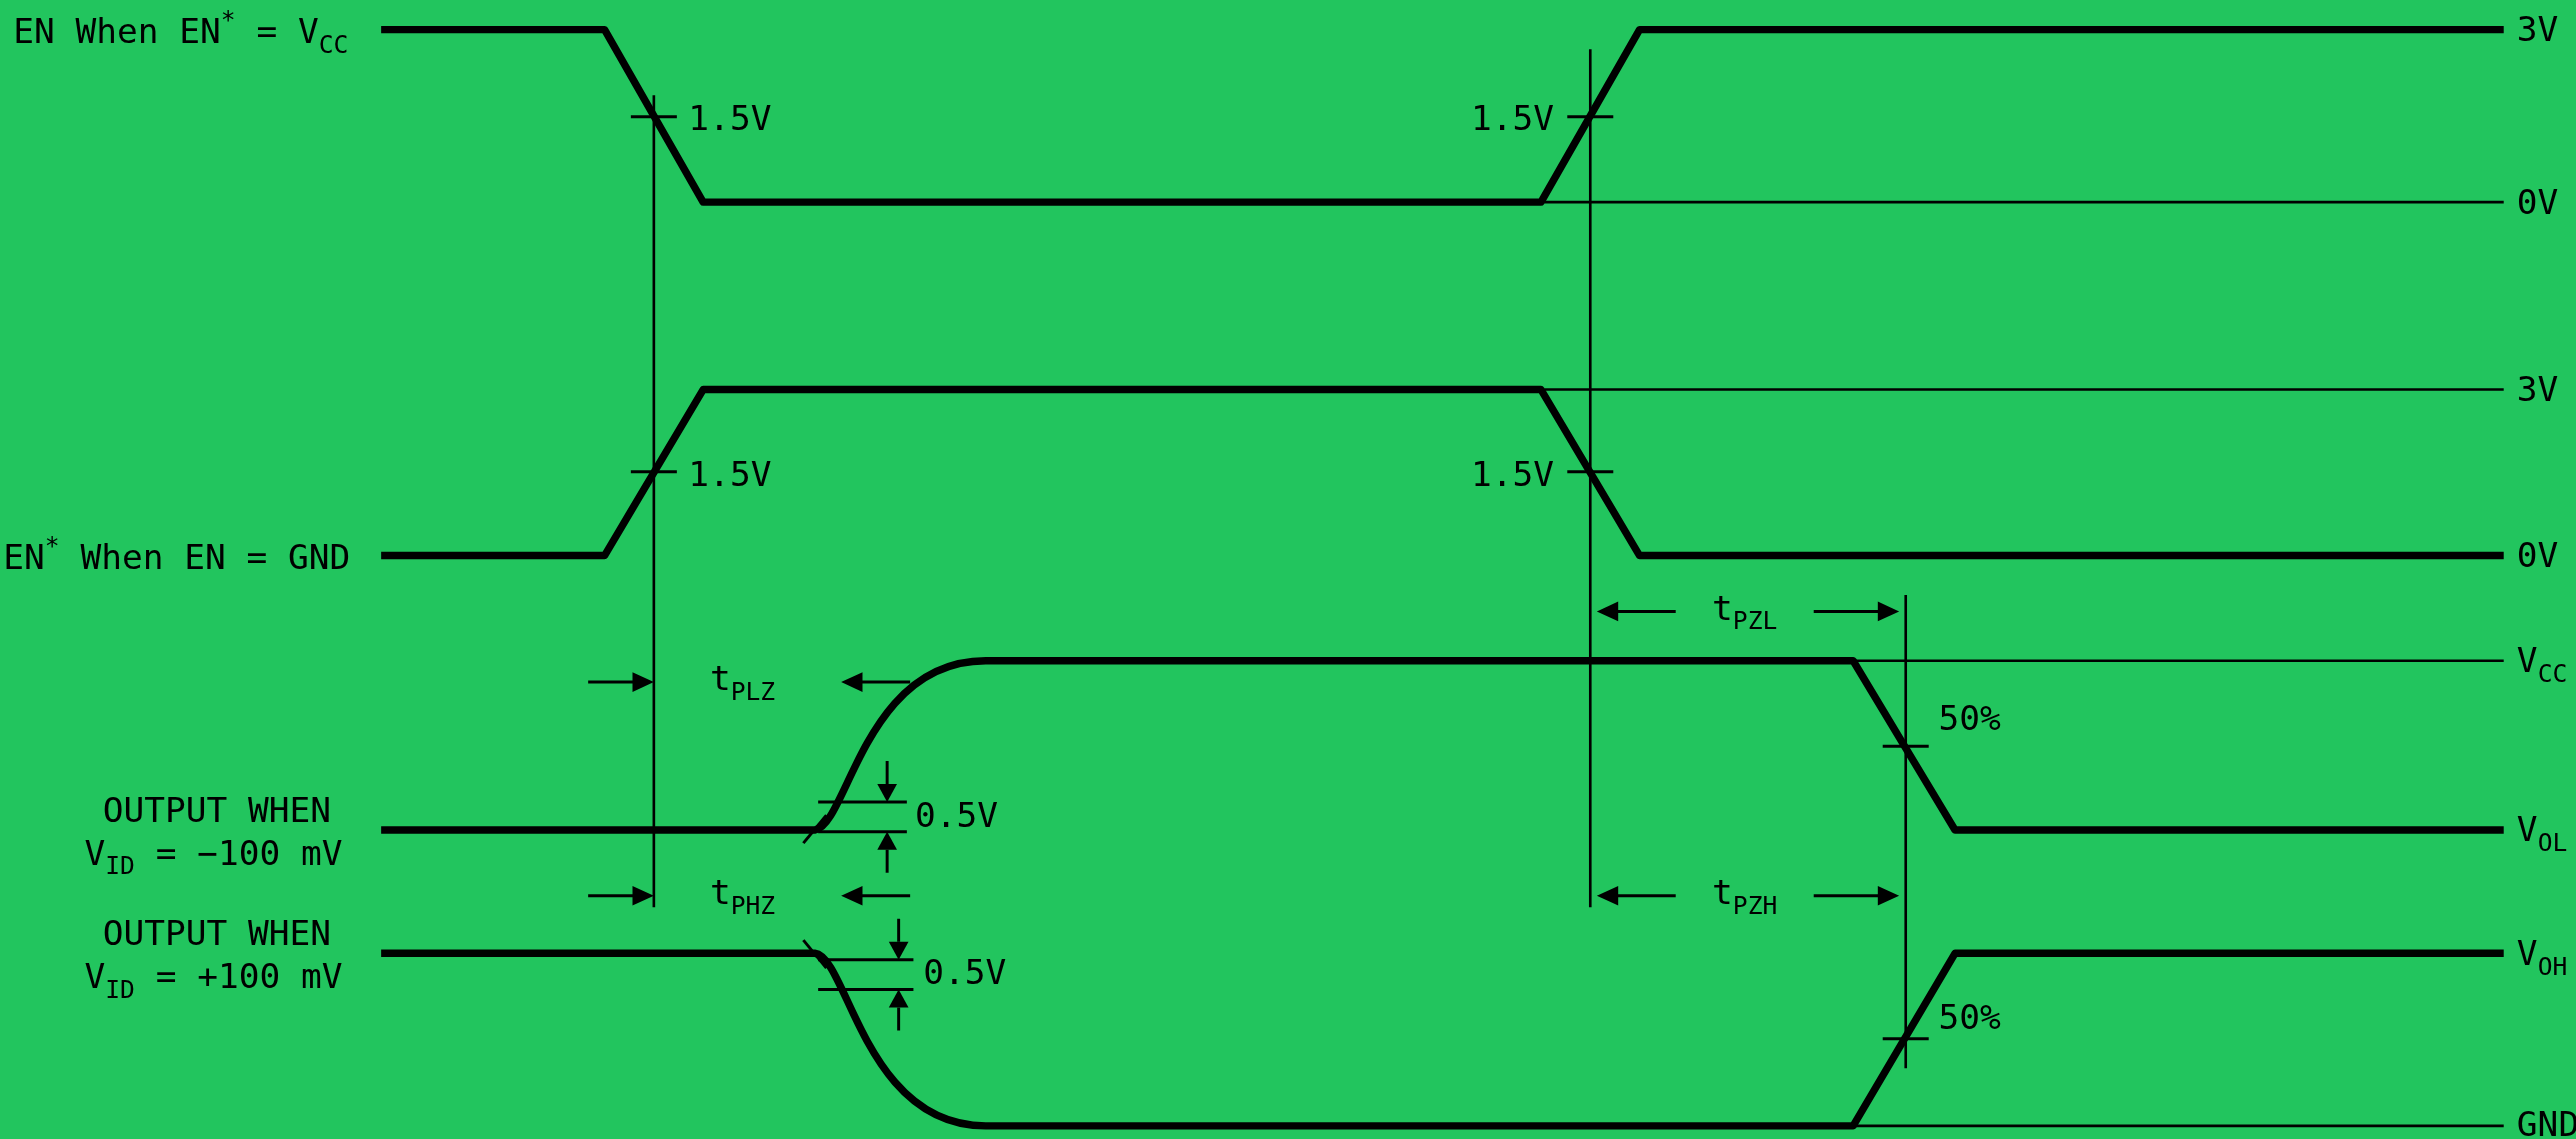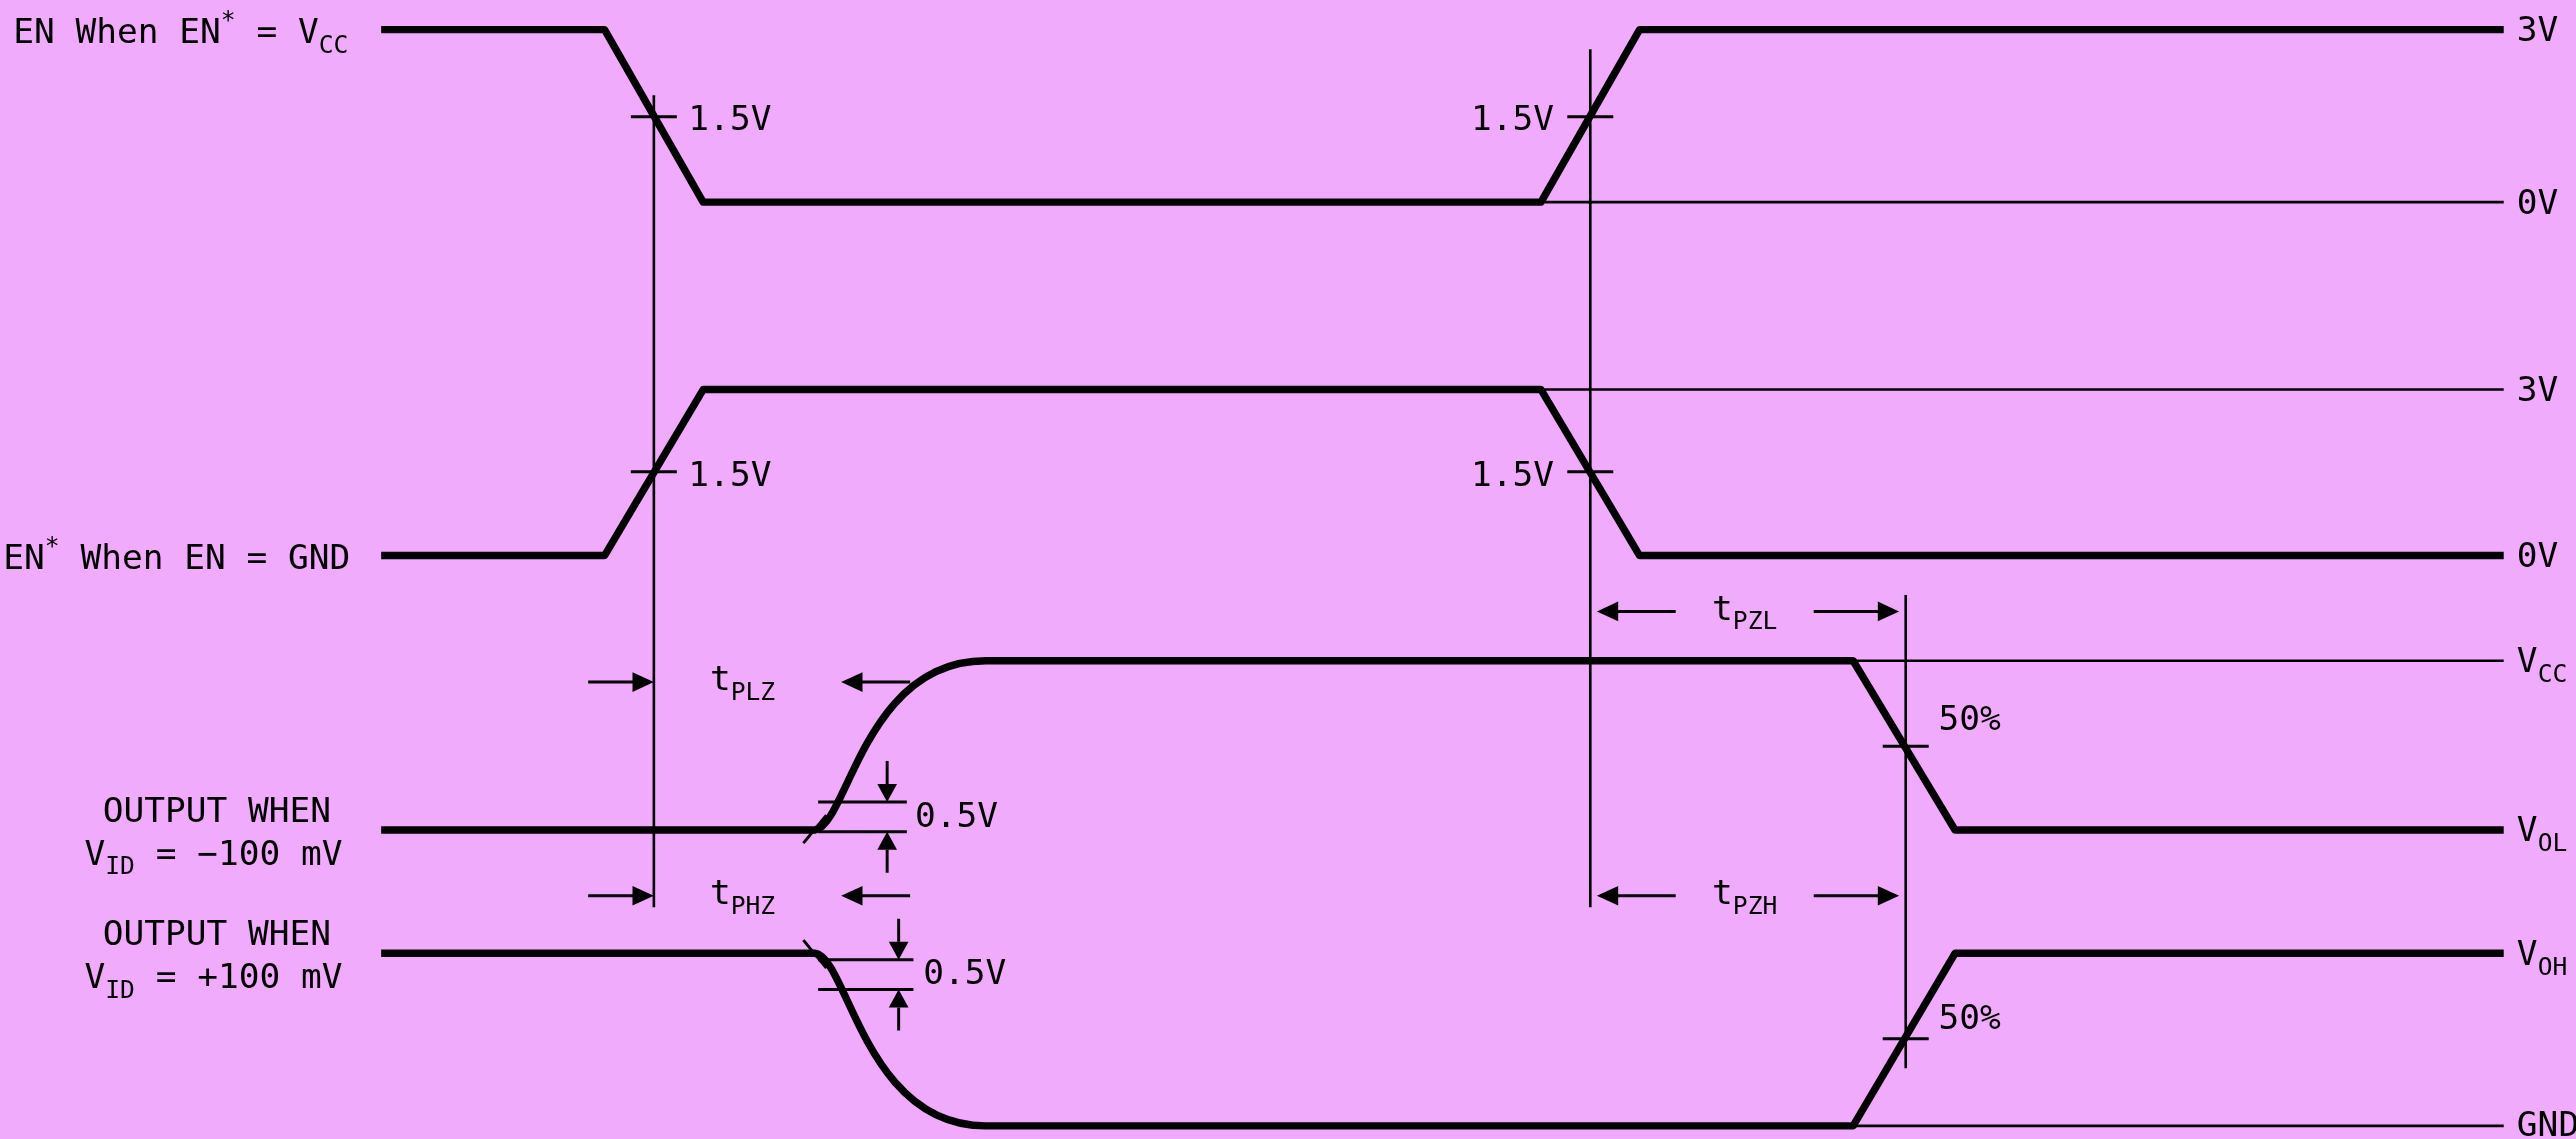--- a/index.html
+++ b/index.html
@@ -1,16 +1,16 @@
 <!DOCTYPE html>
 <html style="font-size:8.3px"><head>
 <meta charset="utf-8">
 <style>
   html,body{margin:0;padding:0;background:#ffffff;}
-  .stage{width:2576px;height:1139px;background:#f0abfc;}
+  .stage{width:2576px;height:1139px;background:#22c55e;}
   svg{display:block;width:100%;height:100%;}
   text{font-family:"DejaVu Sans Mono","Liberation Mono",monospace;fill:#000;}
   .t-main{font-size:21px;}
   .t-sub{font-size:15px;}
   .wave{fill:none;stroke:#000;stroke-width:4.5;stroke-linejoin:round;stroke-linecap:butt;}
   .thin{fill:none;stroke:#000;stroke-width:1.6;}
   .tick{fill:none;stroke:#000;stroke-width:1.8;}
   .arrowline{fill:none;stroke:#000;stroke-width:1.8;}
   .arrowhead{fill:#000;stroke:none;}
 </style>

